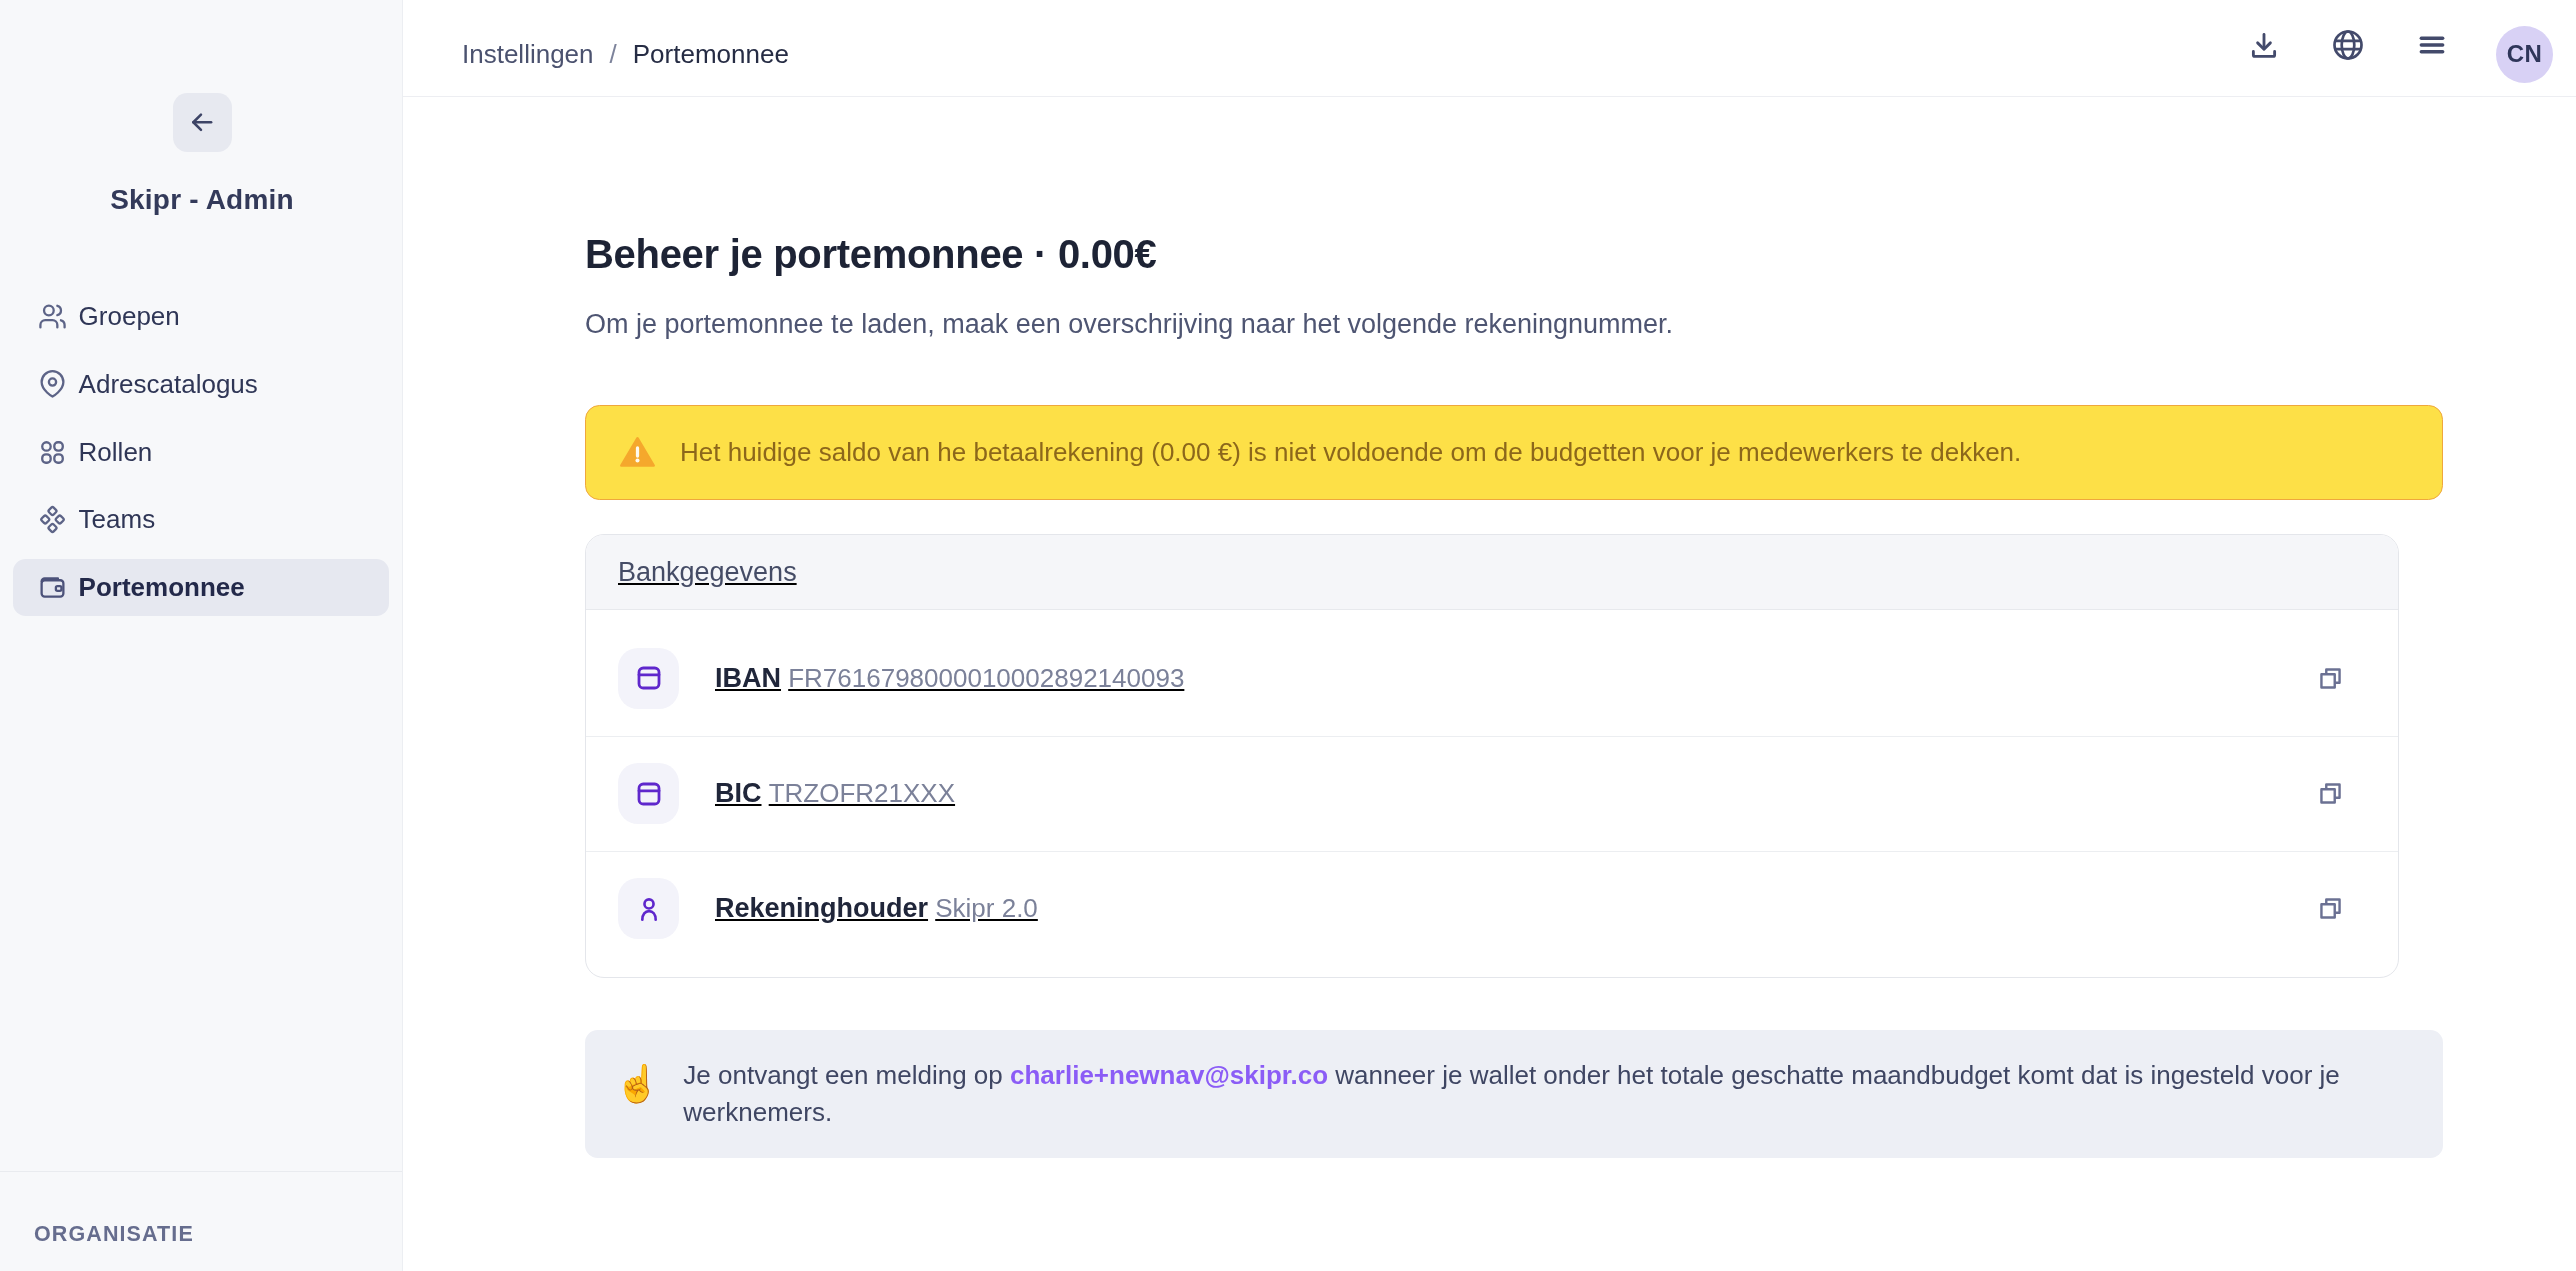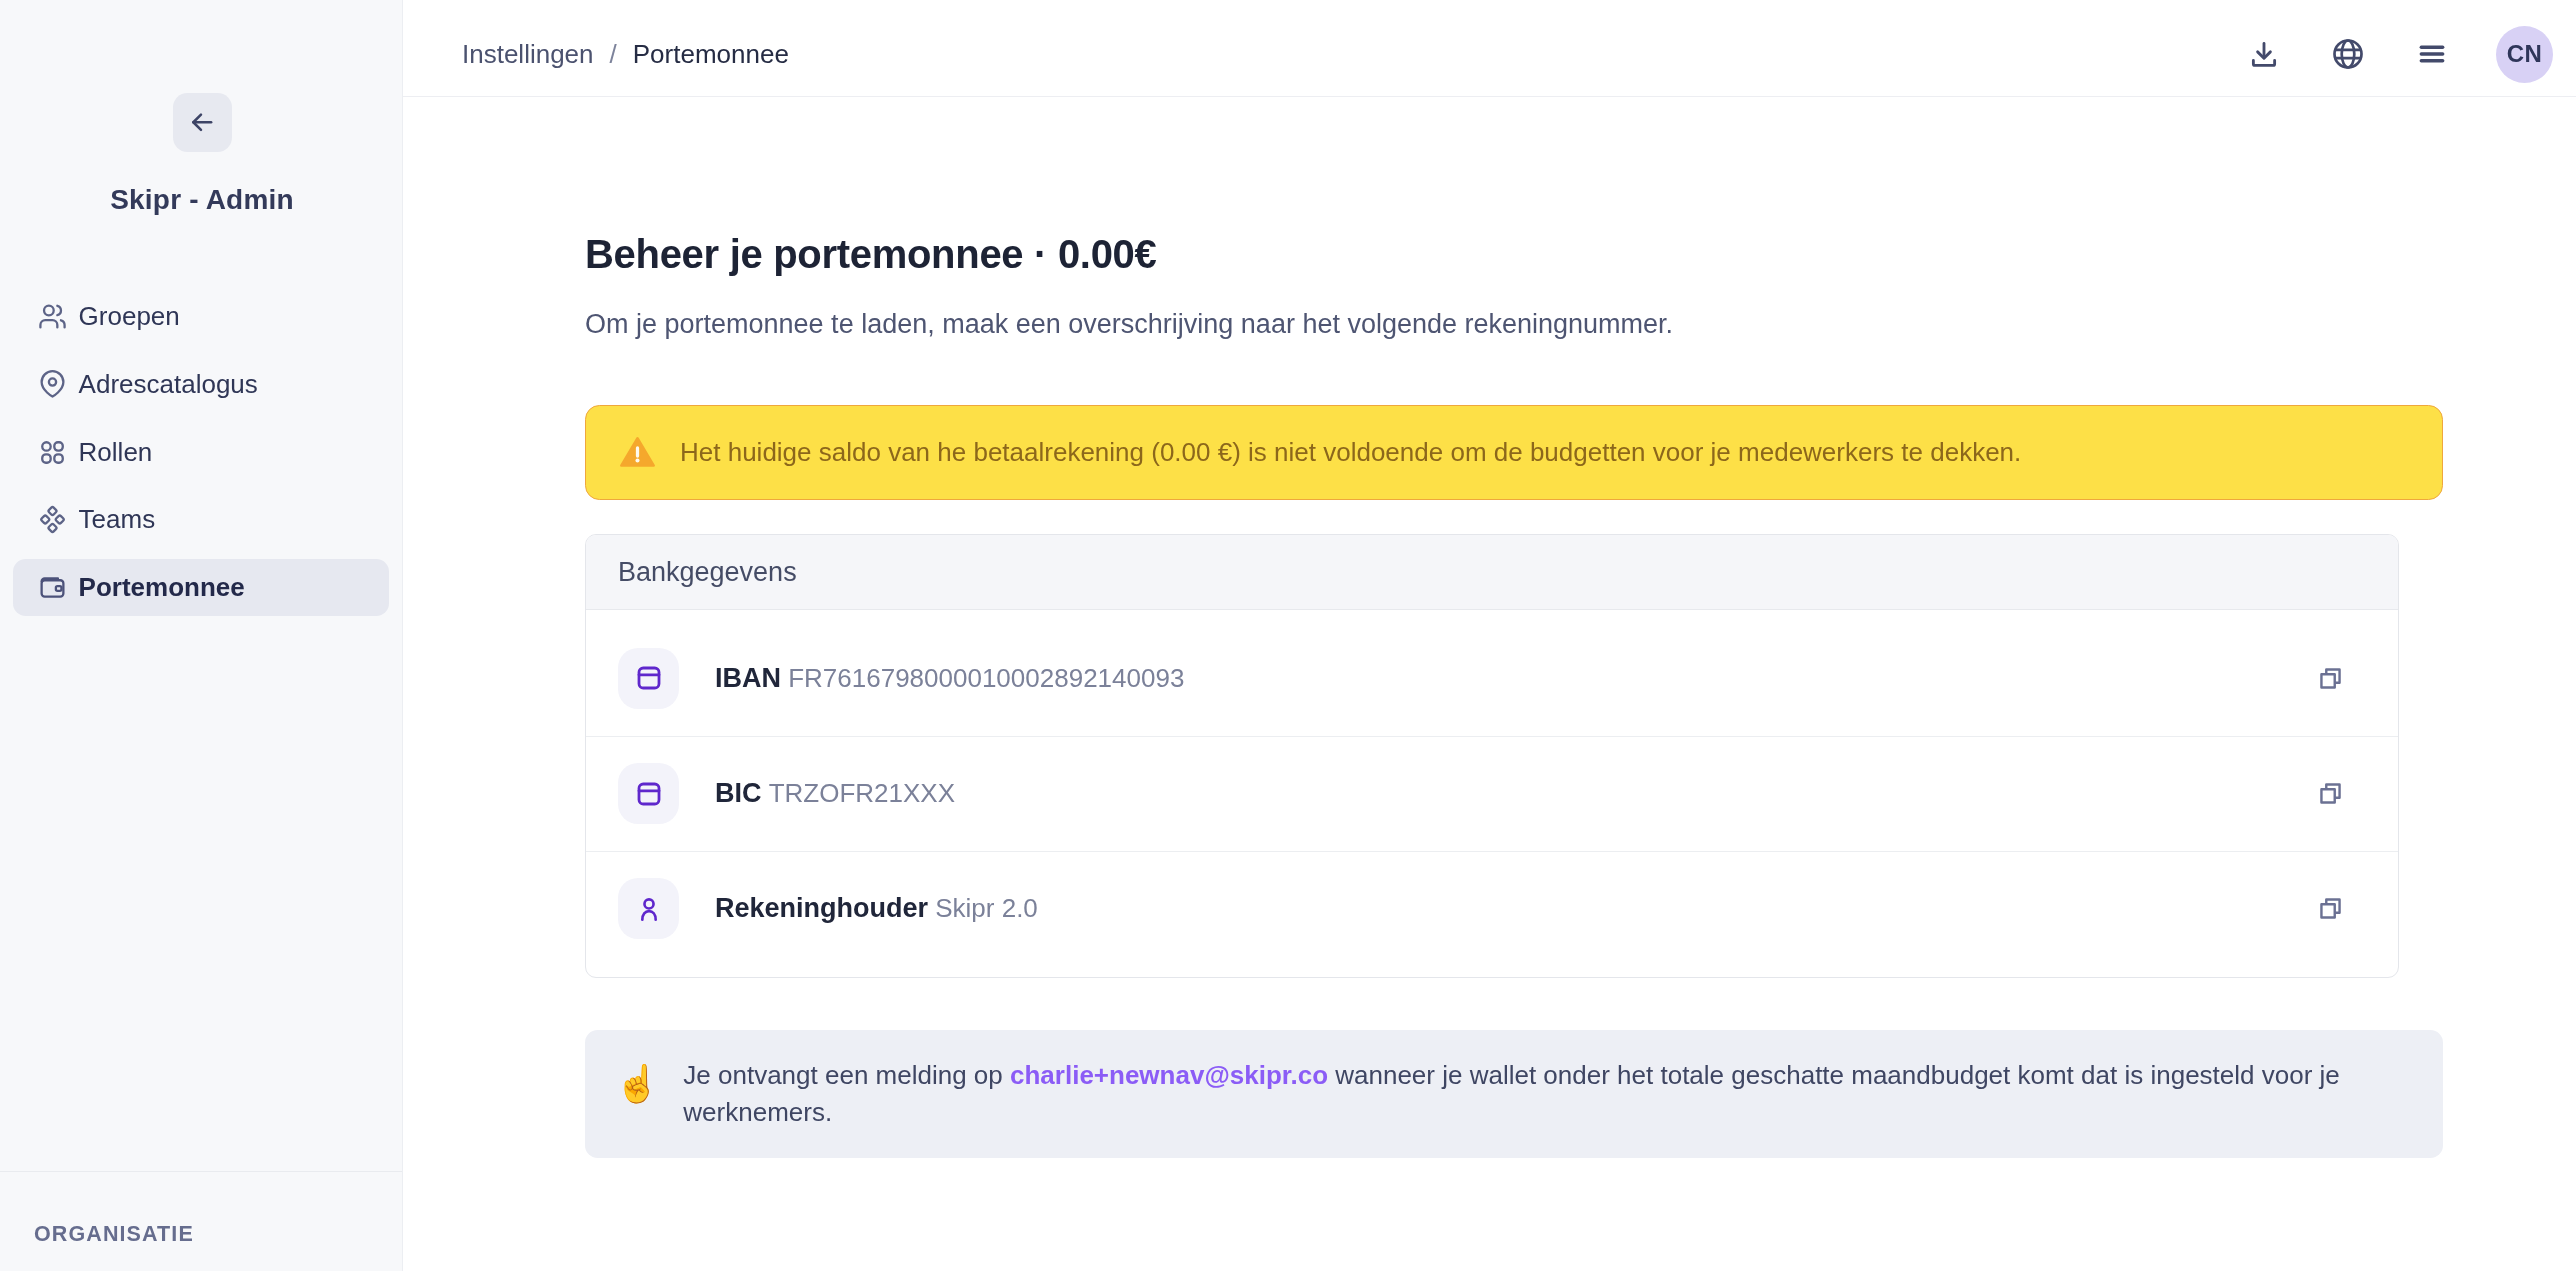--- a/index.html
+++ b/index.html
@@ -19,32 +19,32 @@
   .sidebar-footer { margin-top:auto; border-top:1.8px solid #e9ebef; padding:50px 34px 25px 34px; }
   .org-label { font-size:21.5px; font-weight:700; letter-spacing:1.1px; color:#666d8e; }
 
   
   .main-col { flex:1; display:flex; flex-direction:column; min-width:0; }
   .topbar { height:97px; min-height:97px; background:#ffffff; border-bottom:1.8px solid #edeef2; display:flex; align-items:center; padding:12px 23px 0 59px; }
   .breadcrumb { display:flex; align-items:center; gap:16px; font-size:26px; }
   .crumb-parent { color:#4b526f; cursor:pointer; }
   .crumb-sep { color:#7d839b; }
   .crumb-current { color:#262c44; font-weight:500; }
-  .topbar-actions { margin-left:auto; display:flex; align-items:center; gap:45px; }
+  .topbar-actions { margin-left:auto; display:flex; align-items:flex-start; gap:45px; }
   .tb-icon-btn { background:none; border:none; color:#434a6b; cursor:pointer; display:flex; align-items:center; justify-content:center; width:39px; height:39px; }
   .avatar { width:57px; height:57px; border-radius:50%; background:#d8d1f5; color:#2f365a; font-size:24px; font-weight:600; display:flex; align-items:center; justify-content:center; cursor:pointer; letter-spacing:0.4px; }
 
   .content { flex:1; background:#ffffff; overflow:hidden; padding:135px 133px 14px 182px; }
   .page-title { font-size:40px; font-weight:700; color:#1d2335; letter-spacing:-0.3px; }
   .page-subtitle { margin-top:32px; font-size:27px; color:#4e5572; }
 
   .warning-banner { margin-top:65px; width:1858px; border:1.8px solid #efa73d; background:#fde047; border-radius:14.4px; padding:27px 32px; display:flex; align-items:center; gap:23px; }
   .warning-text { font-size:26px; color:#8c671b; font-weight:500; }
 
-  .card { margin-top:34px; width:1814px; border:1.8px solid #e4e6eb; border-radius:11px; overflow:hidden; background:#ffffff; }
+  .card { margin-top:34px; width:1814px; border:1.8px solid #e4e6eb; border-radius:19px; overflow:hidden; background:#ffffff;text-decoration:underline; }
   .card-header { background:#f5f6f9; border-bottom:1.8px solid #e7e9ed; padding:21.5px 32px; font-size:27px; color:#454c66; font-weight:500; }
   .card-rows { padding:10.8px 0; }
   .bank-row { display:flex; align-items:center; padding:20px 50px 20px 32px; min-height:115px; }
   .bank-row + .bank-row { border-top:1.8px solid #eceef1; }
   .row-icon-tile { width:61px; height:61px; min-width:61px; border-radius:20px; background:#f3f3fa; display:flex; align-items:center; justify-content:center; color:#5f27cc; }
   .row-texts { margin-left:36px; display:flex; flex-direction:row; gap:7.2px; }
   .row-label { font-size:27px; font-weight:600; color:#20263a; }
   .row-value { font-size:26px; color:#7b8199; }
   .copy-btn { margin-left:auto; background:none; border:none; color:#6b7193; cursor:pointer; display:flex; width:36px; height:36px; align-items:center; justify-content:center; }
 

